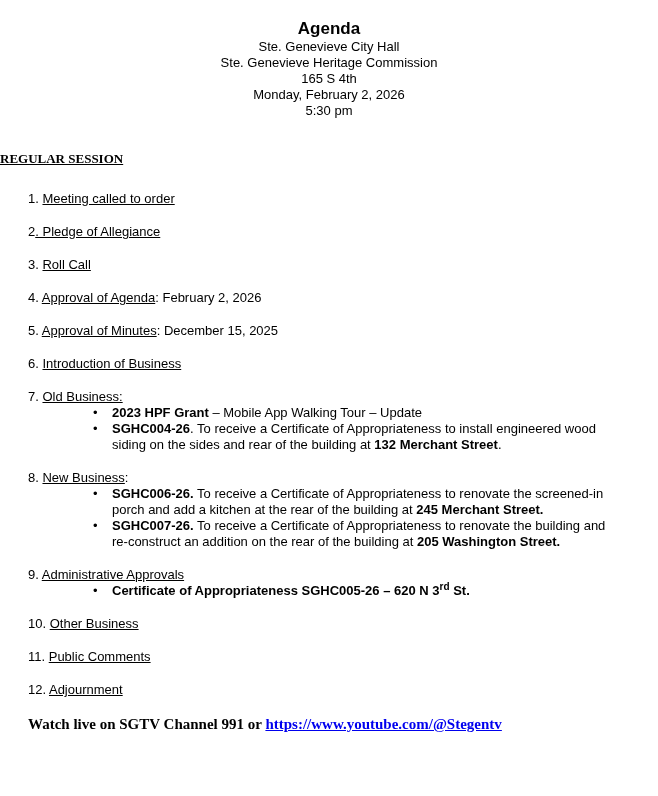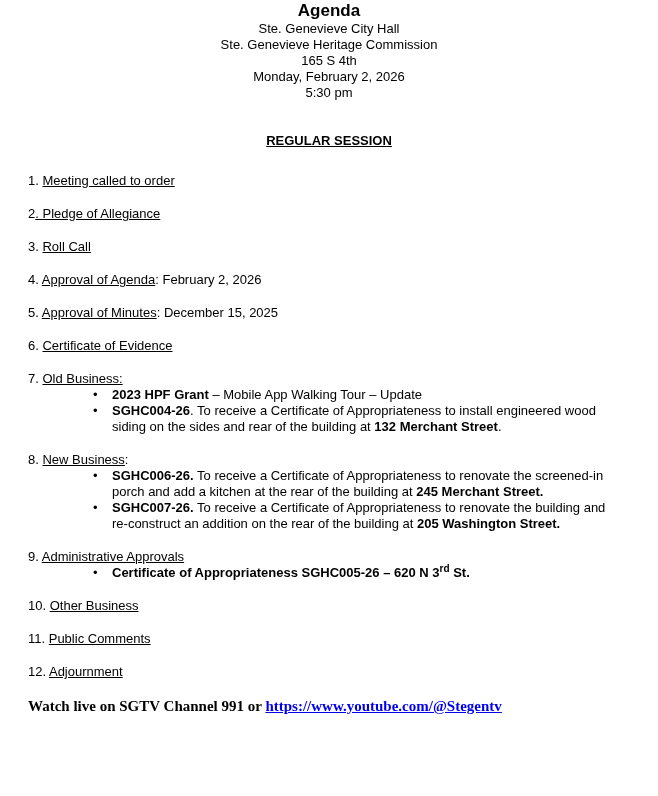--- a/index.html
+++ b/index.html
@@ -1,34 +1,36 @@
 <!DOCTYPE html>
 <html><head>
 <meta charset="utf-8">
 <style>
   html, body { margin: 0; padding: 0; background: #ffffff; }
   .page {
     position: relative;
     width: 658px;
     height: 796px;
     box-sizing: border-box;
+    padding-top: 18px;
     background: #ffffff;
     font-family: "Liberation Sans", sans-serif;
     font-size: 13px;
     color: #000000;
     overflow: hidden;
   }
   .header { text-align: center; line-height: 16px; }
   .doc-title { font-size: 17px; font-weight: bold; line-height: 21px; }
   .session-heading {
-    text-align: center;
+    text-align: left;
     font-weight: bold;
     text-decoration: underline;
     margin-top: 32px;
     line-height: 16px;
+    font-family: Liberation Serif, serif;
   }
   .agenda { margin: 24px 18px 8px 28px; }
   .item { margin-bottom: 17px; line-height: 16px; }
   .item-label { text-decoration: underline; }
   .bullet-list { margin: 0; padding: 0; list-style: none; }
   .bullet-row { display: flex; padding-left: 65px; }
   .bullet-glyph { flex: 0 0 19px; }
   .bullet-text { width: 506px; }
   .b { font-weight: bold; }
   sup { font-size: 10px; line-height: 0; }
@@ -77,21 +79,21 @@
 
     <div class="item">
       <span class="item-num">4. </span><span class="item-label">Approval of Agenda</span><span>: February 2, 2026</span>
     </div>
 
     <div class="item">
       <span class="item-num">5. </span><span class="item-label">Approval of Minutes</span><span>: December 15, 2025</span>
     </div>
 
     <div class="item">
-      <span class="item-num">6. </span><span class="item-label">Certificate of Evidence</span>
+      <span class="item-num">6. </span><span class="item-label">Introduction of Business</span>
     </div>
 
     <div class="item">
       <span class="item-num">7. </span><span class="item-label">Old Business:</span>
       <ul class="bullet-list">
         <li class="bullet-row">
           <span class="bullet-glyph">•</span>
           <span class="bullet-text"><span class="b">2023 HPF Grant</span><span> – Mobile App Walking Tour – Update</span><span class="b"></span><span></span></span>
         </li>
         <li class="bullet-row">

